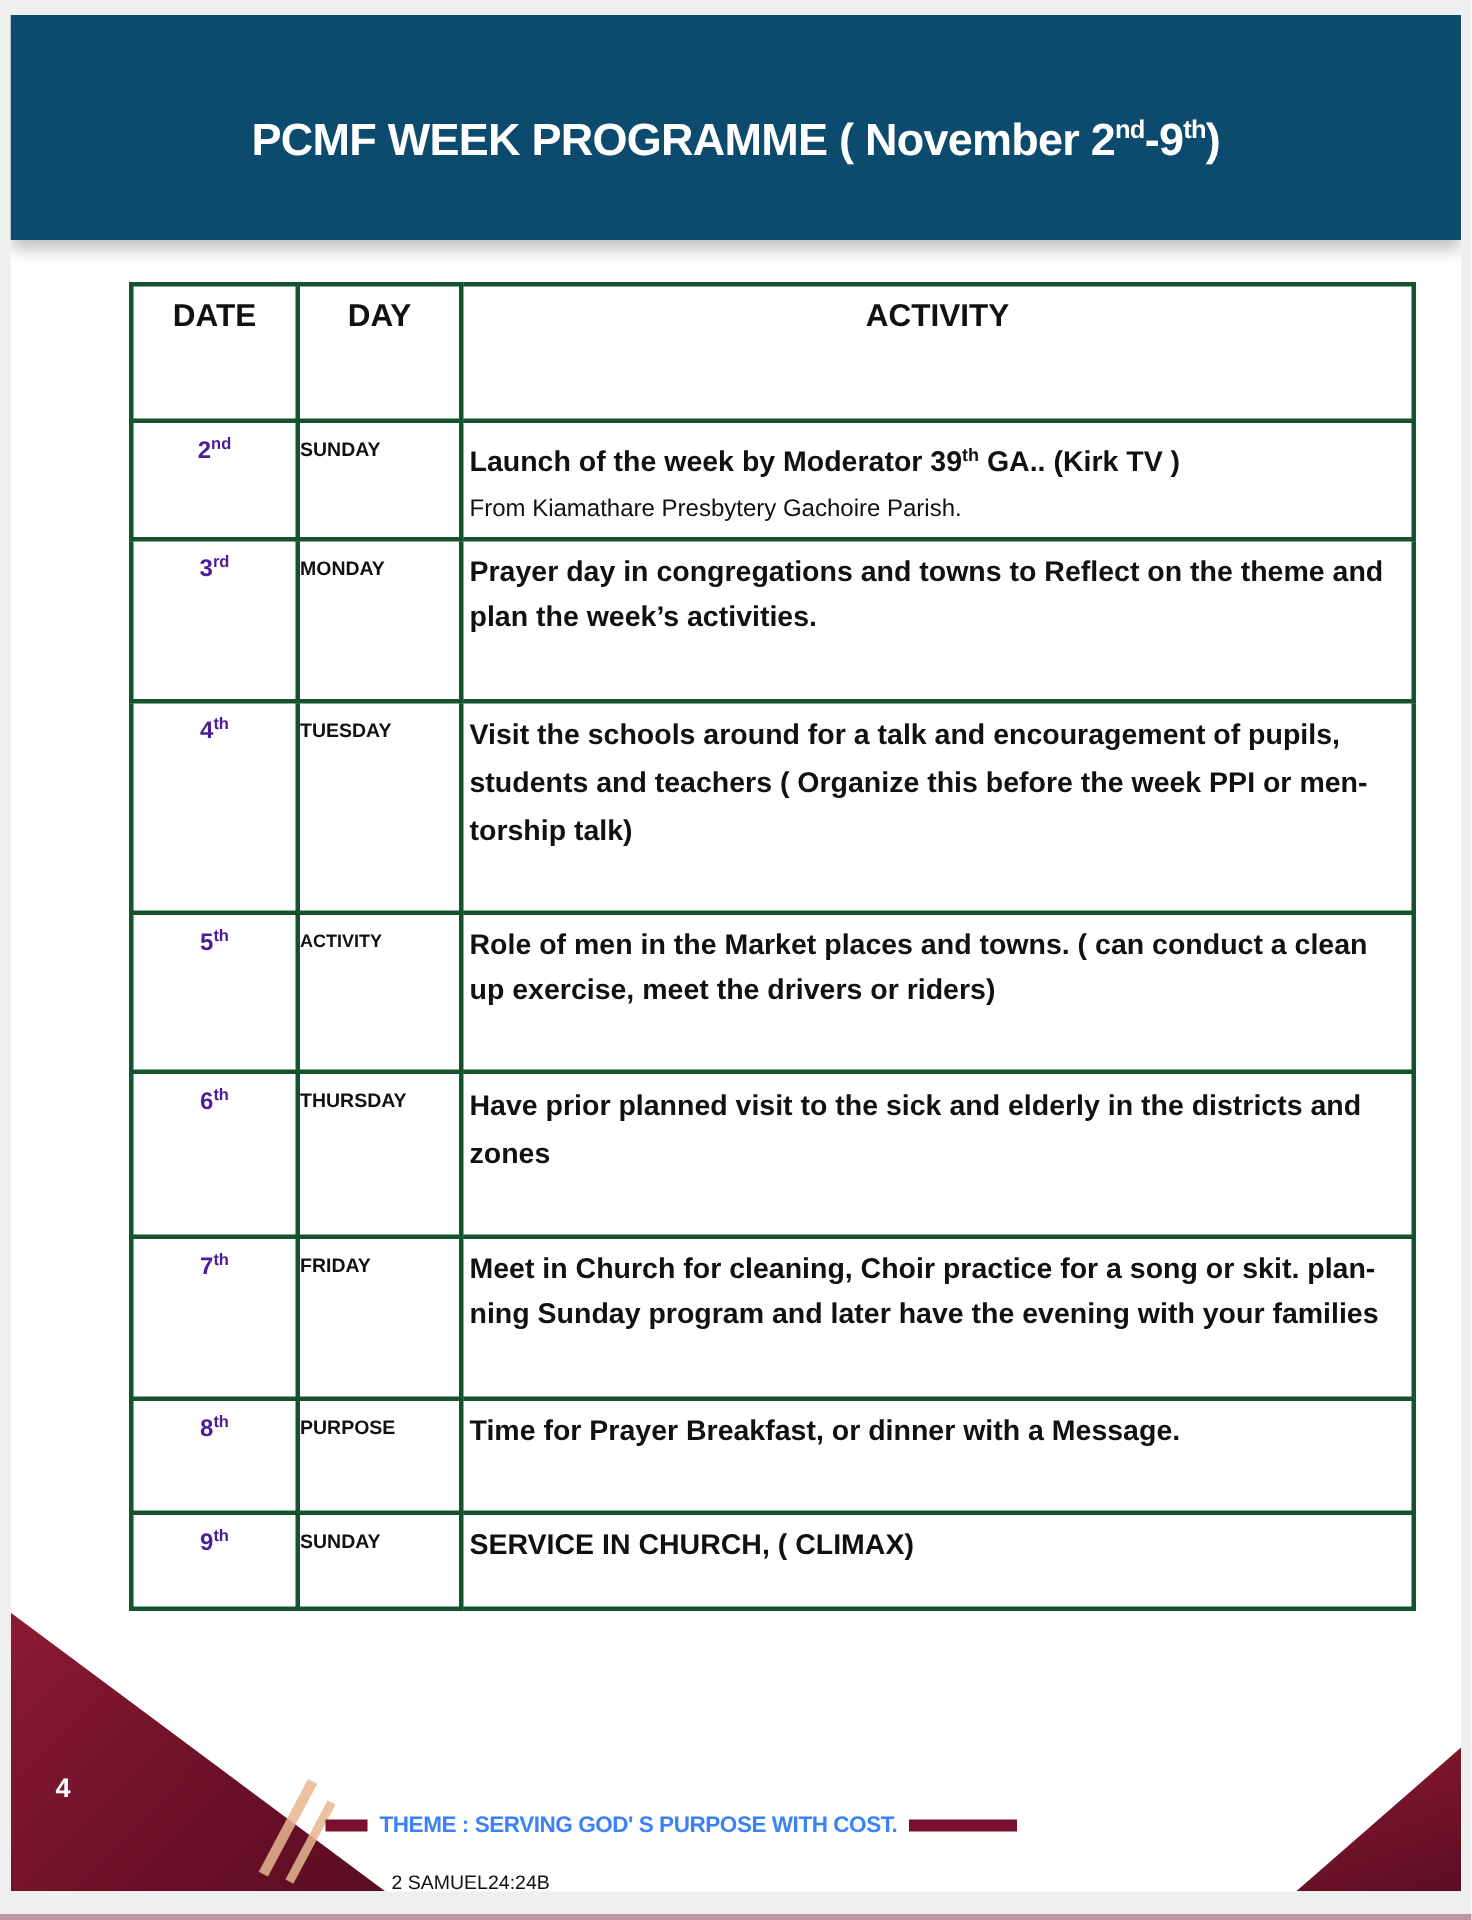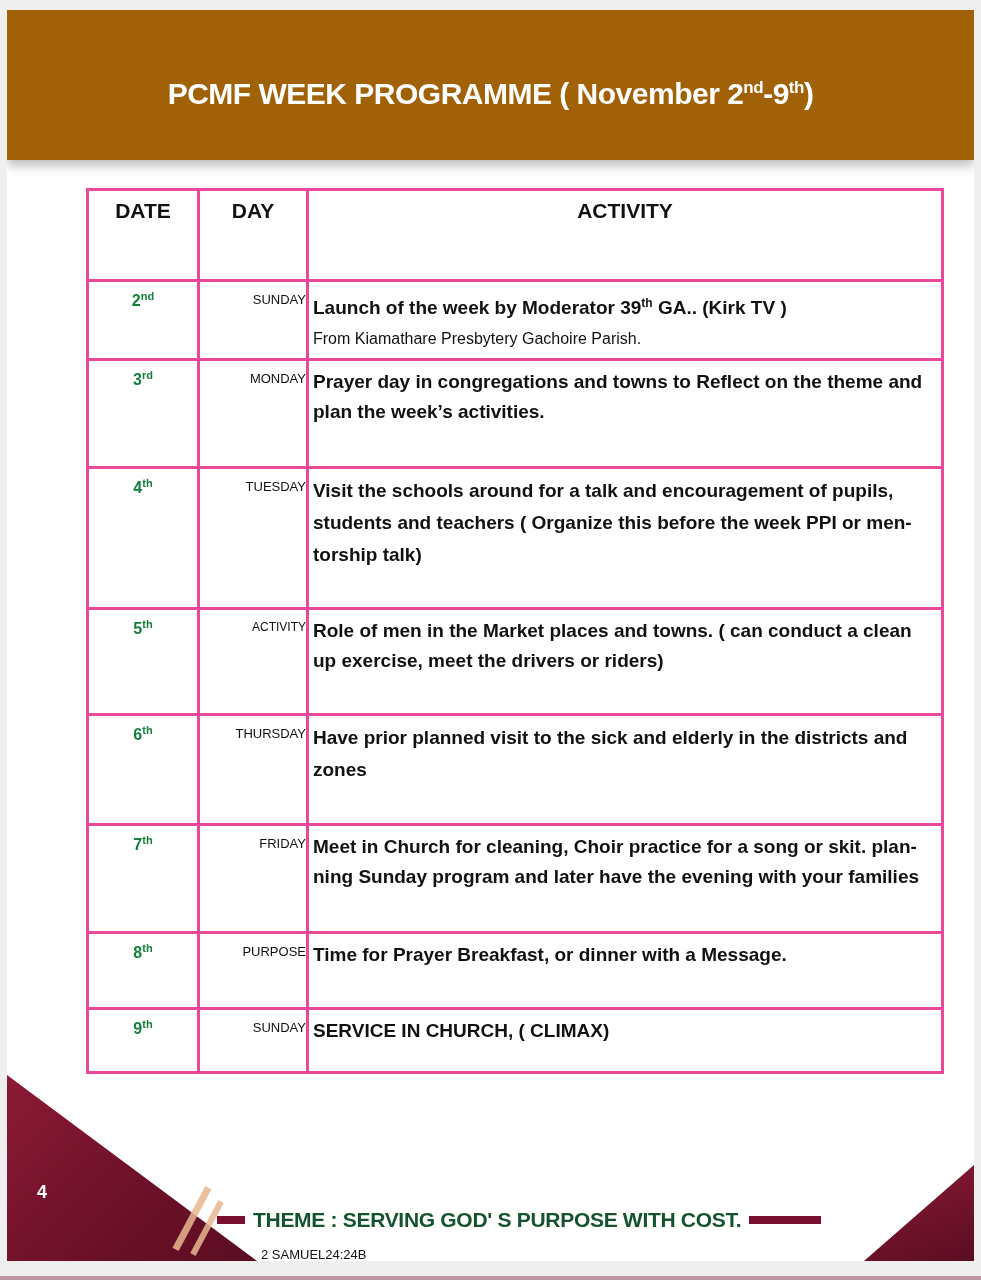--- a/index.html
+++ b/index.html
@@ -7,44 +7,44 @@
     width:981px; height:1280px; position:relative; overflow:hidden;
     background:#efefef;
     font-family:"Liberation Sans", sans-serif;
   }
   .page {
     position:absolute; left:7px; top:10px; width:967px; height:1251px;
     background:#ffffff; overflow:hidden;
   }
   .header {
     position:absolute; left:0; top:0; width:967px; height:150px;
-    background:#a16207;
+    background:#0c4a6e;
     box-shadow:0 6px 10px rgba(0,0,0,0.25);
     display:flex; align-items:center; justify-content:center;
   }
   .header-title {
     color:#ffffff; font-weight:bold; font-size:30px; letter-spacing:-0.5px;
     margin-top:18px;
     font-family:"Liberation Sans", sans-serif;
   }
   .header-title sup { font-size:17px; vertical-align:super; line-height:0; }
   table.prog {
     position:absolute; left:79px; top:178px; width:858px;
     border-collapse:collapse; table-layout:fixed;
   }
   table.prog td, table.prog th {
-    border:3px solid #ec4899; vertical-align:top; padding:0;
+    border:3px solid #14532d; vertical-align:top; padding:0;
   }
   table.prog th {
     font-weight:bold; font-size:21px; color:#111; height:80px;
     text-align:center; padding-top:8px;
   }
-  .c-date { width:108px; text-align:center; font-weight:bold; font-size:16px; color:#15803d; padding-top:8px !important; }
+  .c-date { width:108px; text-align:center; font-weight:bold; font-size:16px; color:#4c1d95; padding-top:8px !important; }
   .c-date sup { font-size:11px; }
-  .c-day { width:106px; text-align:right; font-weight:normal; font-size:13px; color:#111; padding-top:10px !important; }
+  .c-day { width:106px; text-align:left; font-weight:bold; font-size:13px; color:#111; padding-top:10px !important; }
   .c-act { font-weight:bold; font-size:19px; color:#111; line-height:30px; padding:6px 4px 0 4px !important; }
   .c-act sup { font-size:12px; }
   .sub { font-weight:normal; font-size:16px; line-height:20px; }
   .footer-left {
     position:absolute; left:0; top:1065px; width:260px; height:186px;
     background:linear-gradient(135deg, #8c1a34 0%, #6a1028 60%, #5a0d22 100%);
     clip-path:polygon(0 0, 0 100%, 250px 100%);
   }
   .footer-stripe1, .footer-stripe2 {
     position:absolute; background:#e7b68f; opacity:0.85;
@@ -59,21 +59,21 @@
     position:absolute; left:30px; top:1172px; color:#fff; font-weight:bold; font-size:18px;
   }
   .verse {
     position:absolute; left:254px; top:1237px; font-weight:normal; font-size:13px; color:#111;
   }
   .theme-row {
     position:absolute; left:210px; top:1198px; display:flex; align-items:center; gap:8px;
   }
   .bar { display:inline-block; height:8px; background:#7a1030; }
   .theme {
-    color:#14532d; font-weight:bold; font-size:21px; letter-spacing:-0.3px;
+    color:#3b82f6; font-weight:bold; font-size:15px; letter-spacing:-0.3px;
   }
   .bottom-line {
     position:absolute; left:0; top:1276px; width:981px; height:4px; background:#7a1030; opacity:0.4;
   }
 </style>
 </head>
 <body>
 
 <div class="page">
   <div class="header">

